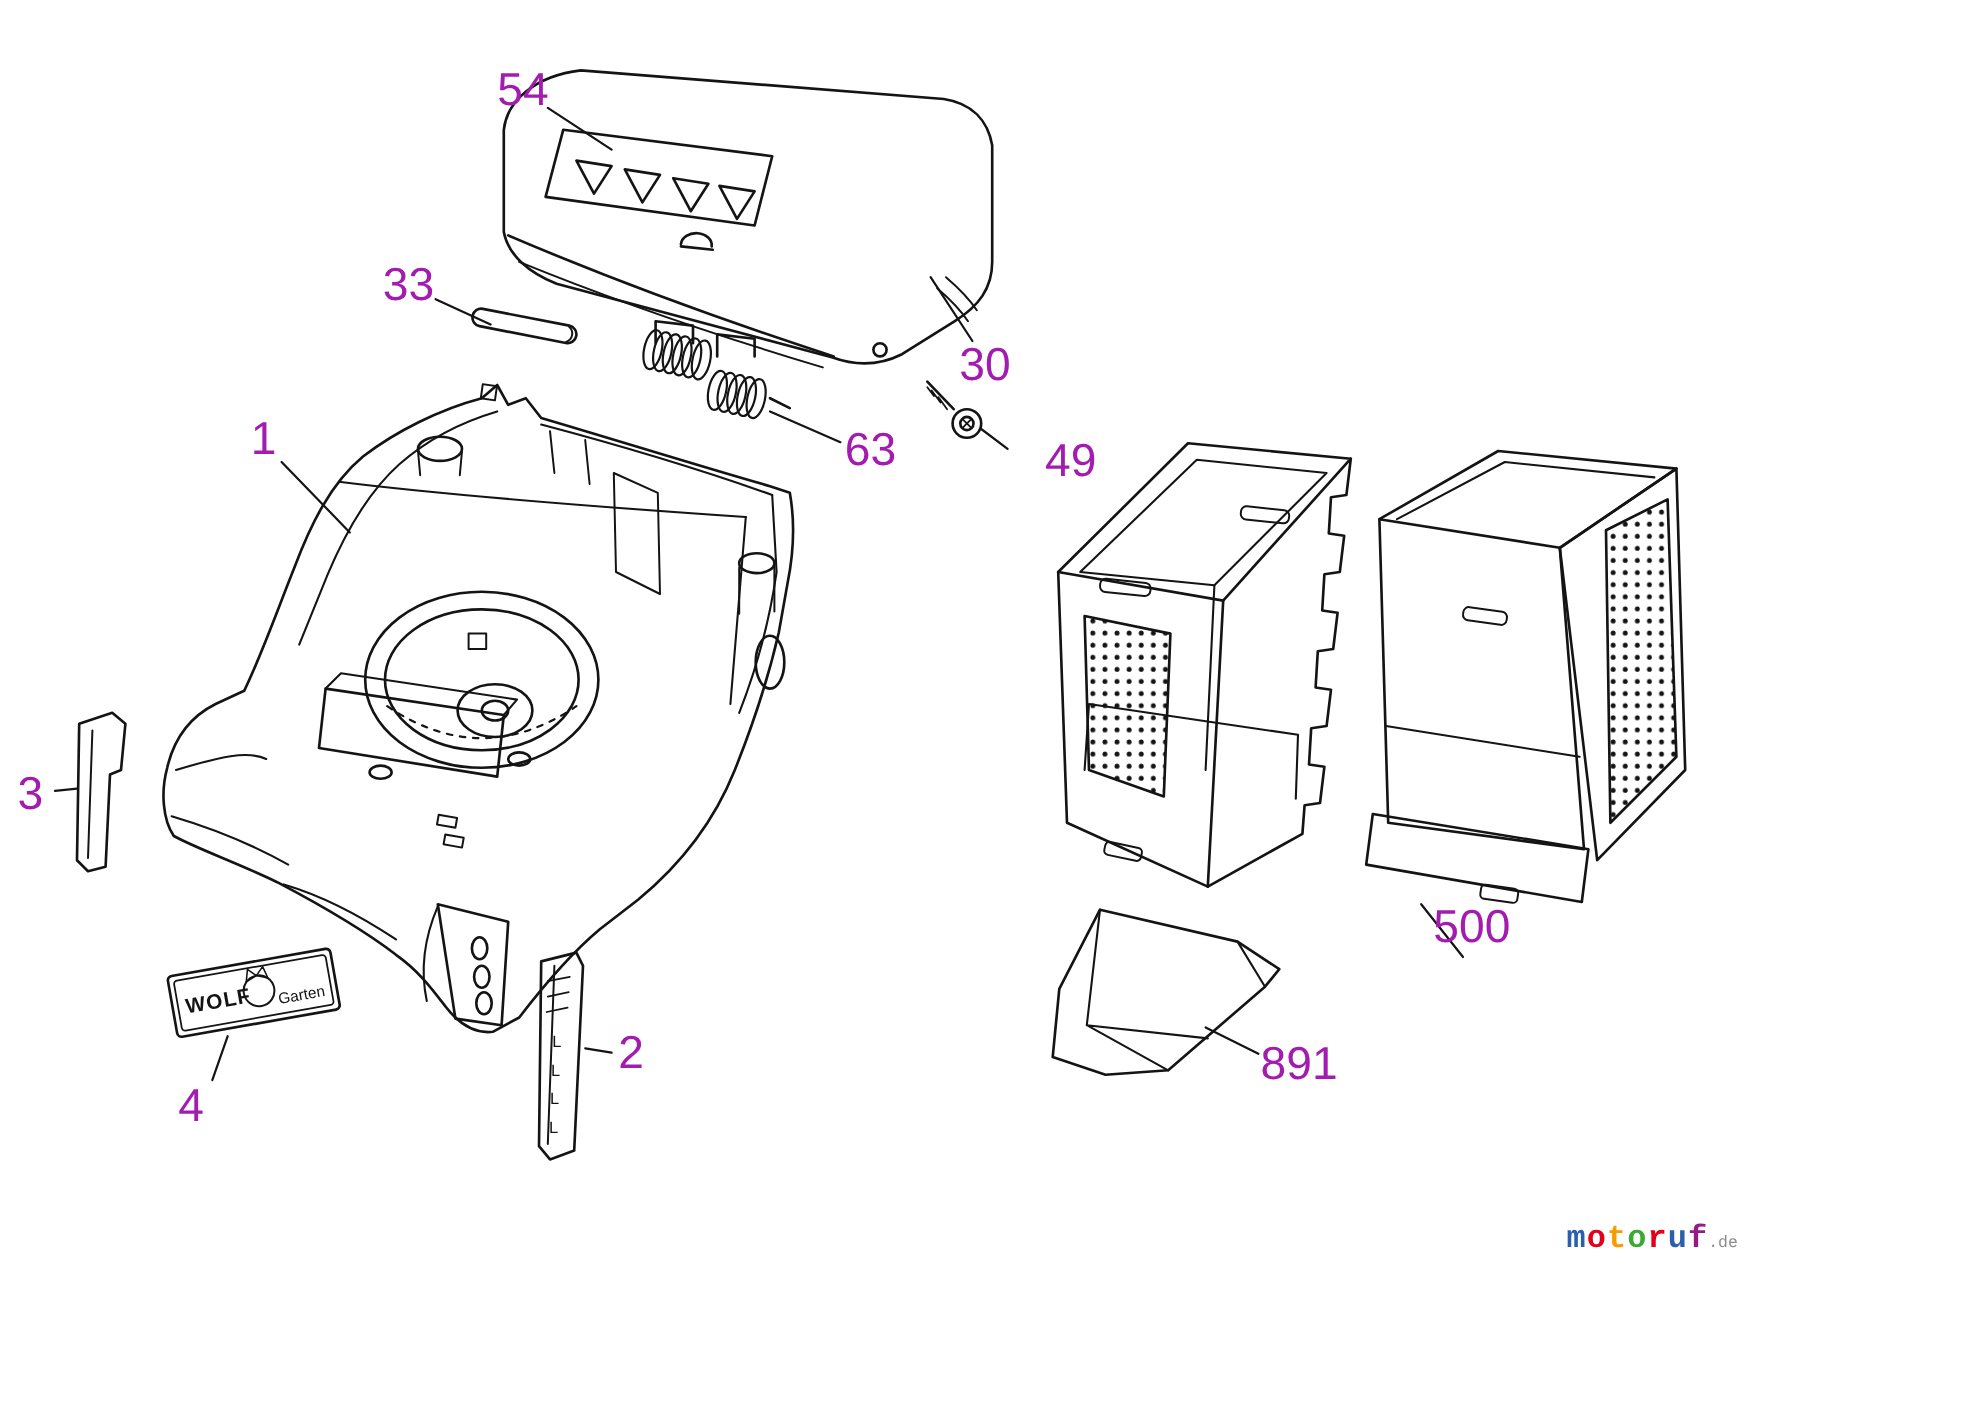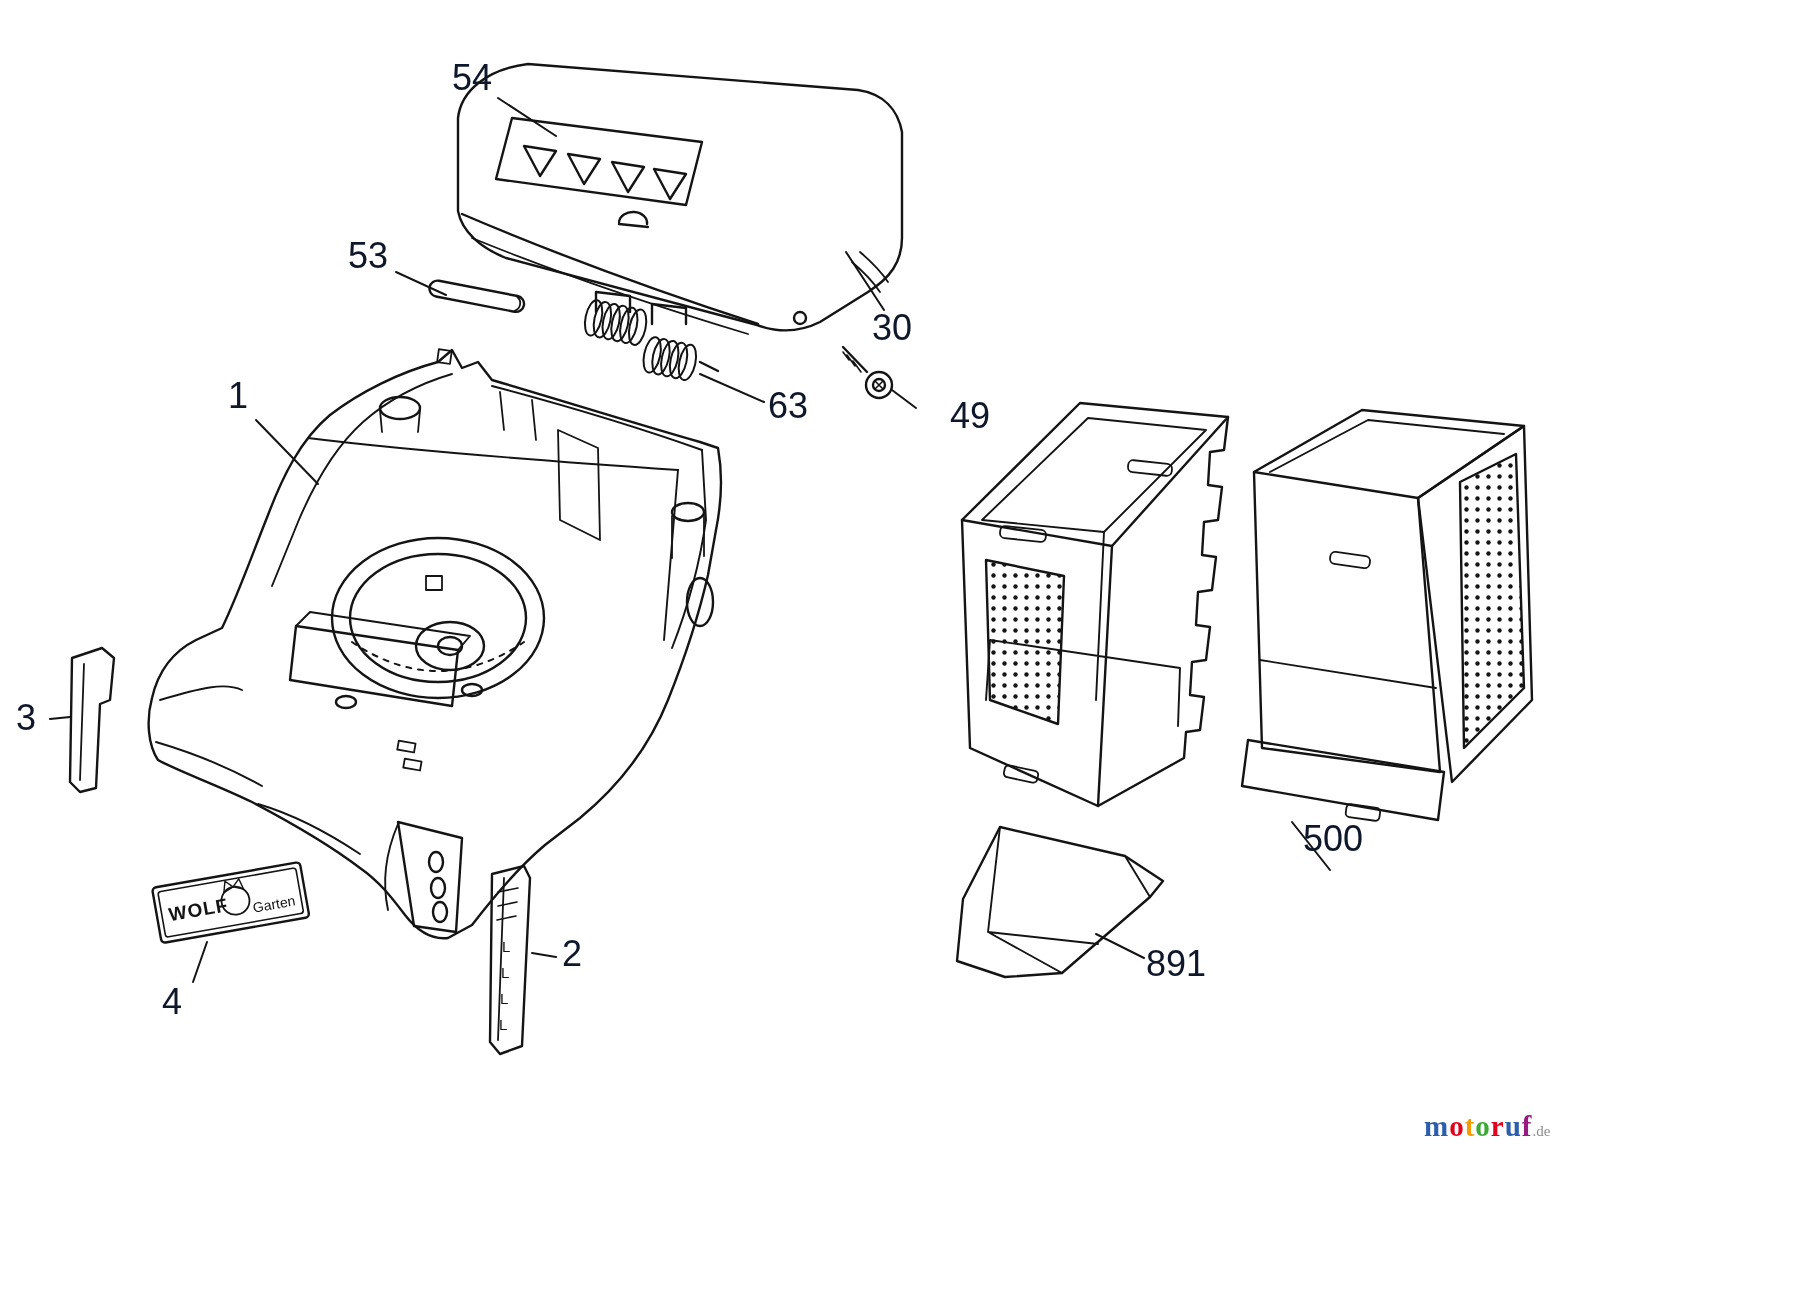--- a/index.html
+++ b/index.html
@@ -2,26 +2,26 @@
 <html><head>
 <meta charset="utf-8">
 <style>
   html,body{margin:0;padding:0;background:#fff;}
   .stage{
     position:relative;width:1800px;height:1294px;background:#ffffff;
     font-family:"Liberation Sans", sans-serif;overflow:hidden;
   }
   svg.drawing{position:absolute;left:0;top:0;}
   .callout{
-    position:absolute;font-size:36px;font-weight:400;color:#0f172a;
+    position:absolute;font-size:42px;font-weight:400;color:#a21caf;
     font-family:"Liberation Sans", sans-serif;line-height:1;user-select:none;
   }
   .watermark{
     position:absolute;left:1424px;top:1110px;
-    font-family:Liberation Serif, serif;font-weight:700;font-size:29px;
+    font-family:Liberation Mono, monospace;font-weight:700;font-size:29px;
     letter-spacing:1px;white-space:nowrap;
   }
   .watermark .suffix{font-size:15px;font-weight:400;letter-spacing:0;}
 </style>
 </head>
 <body>
 
 <div class="stage">
 
   <svg class="drawing" width="1800" height="1294" viewBox="0 0 1800 1294" fill="none" stroke="#141414" stroke-width="2.4" stroke-linecap="round" stroke-linejoin="round">
@@ -220,21 +220,21 @@
     </g>
   </svg>
 
   <div class="callout" style="left:228px;top:378px">1</div>
   <div class="callout" style="left:562px;top:936px">2</div>
   <div class="callout" style="left:16px;top:700px">3</div>
   <div class="callout" style="left:162px;top:984px">4</div>
   <div class="callout" style="left:950px;top:398px">49</div>
   <div class="callout" style="left:872px;top:310px">30</div>
   <div class="callout" style="left:768px;top:388px">63</div>
-  <div class="callout" style="left:348px;top:238px">53</div>
+  <div class="callout" style="left:348px;top:238px">33</div>
   <div class="callout" style="left:452px;top:60px">54</div>
   <div class="callout" style="left:1303px;top:821px">500</div>
   <div class="callout" style="left:1146px;top:946px">891</div>
 
   <div class="watermark">
     <span><span style="color: rgb(43, 95, 174);">m</span><span style="color: rgb(226, 0, 26);">o</span><span style="color: rgb(245, 156, 0);">t</span><span style="color: rgb(58, 170, 53);">o</span><span style="color: rgb(226, 0, 26);">r</span><span style="color: rgb(43, 95, 174);">u</span><span style="color: rgb(149, 27, 129);">f</span></span><span class="suffix" style="color: rgb(140, 140, 140);">.de</span>
   </div>
 
 </div>
 

